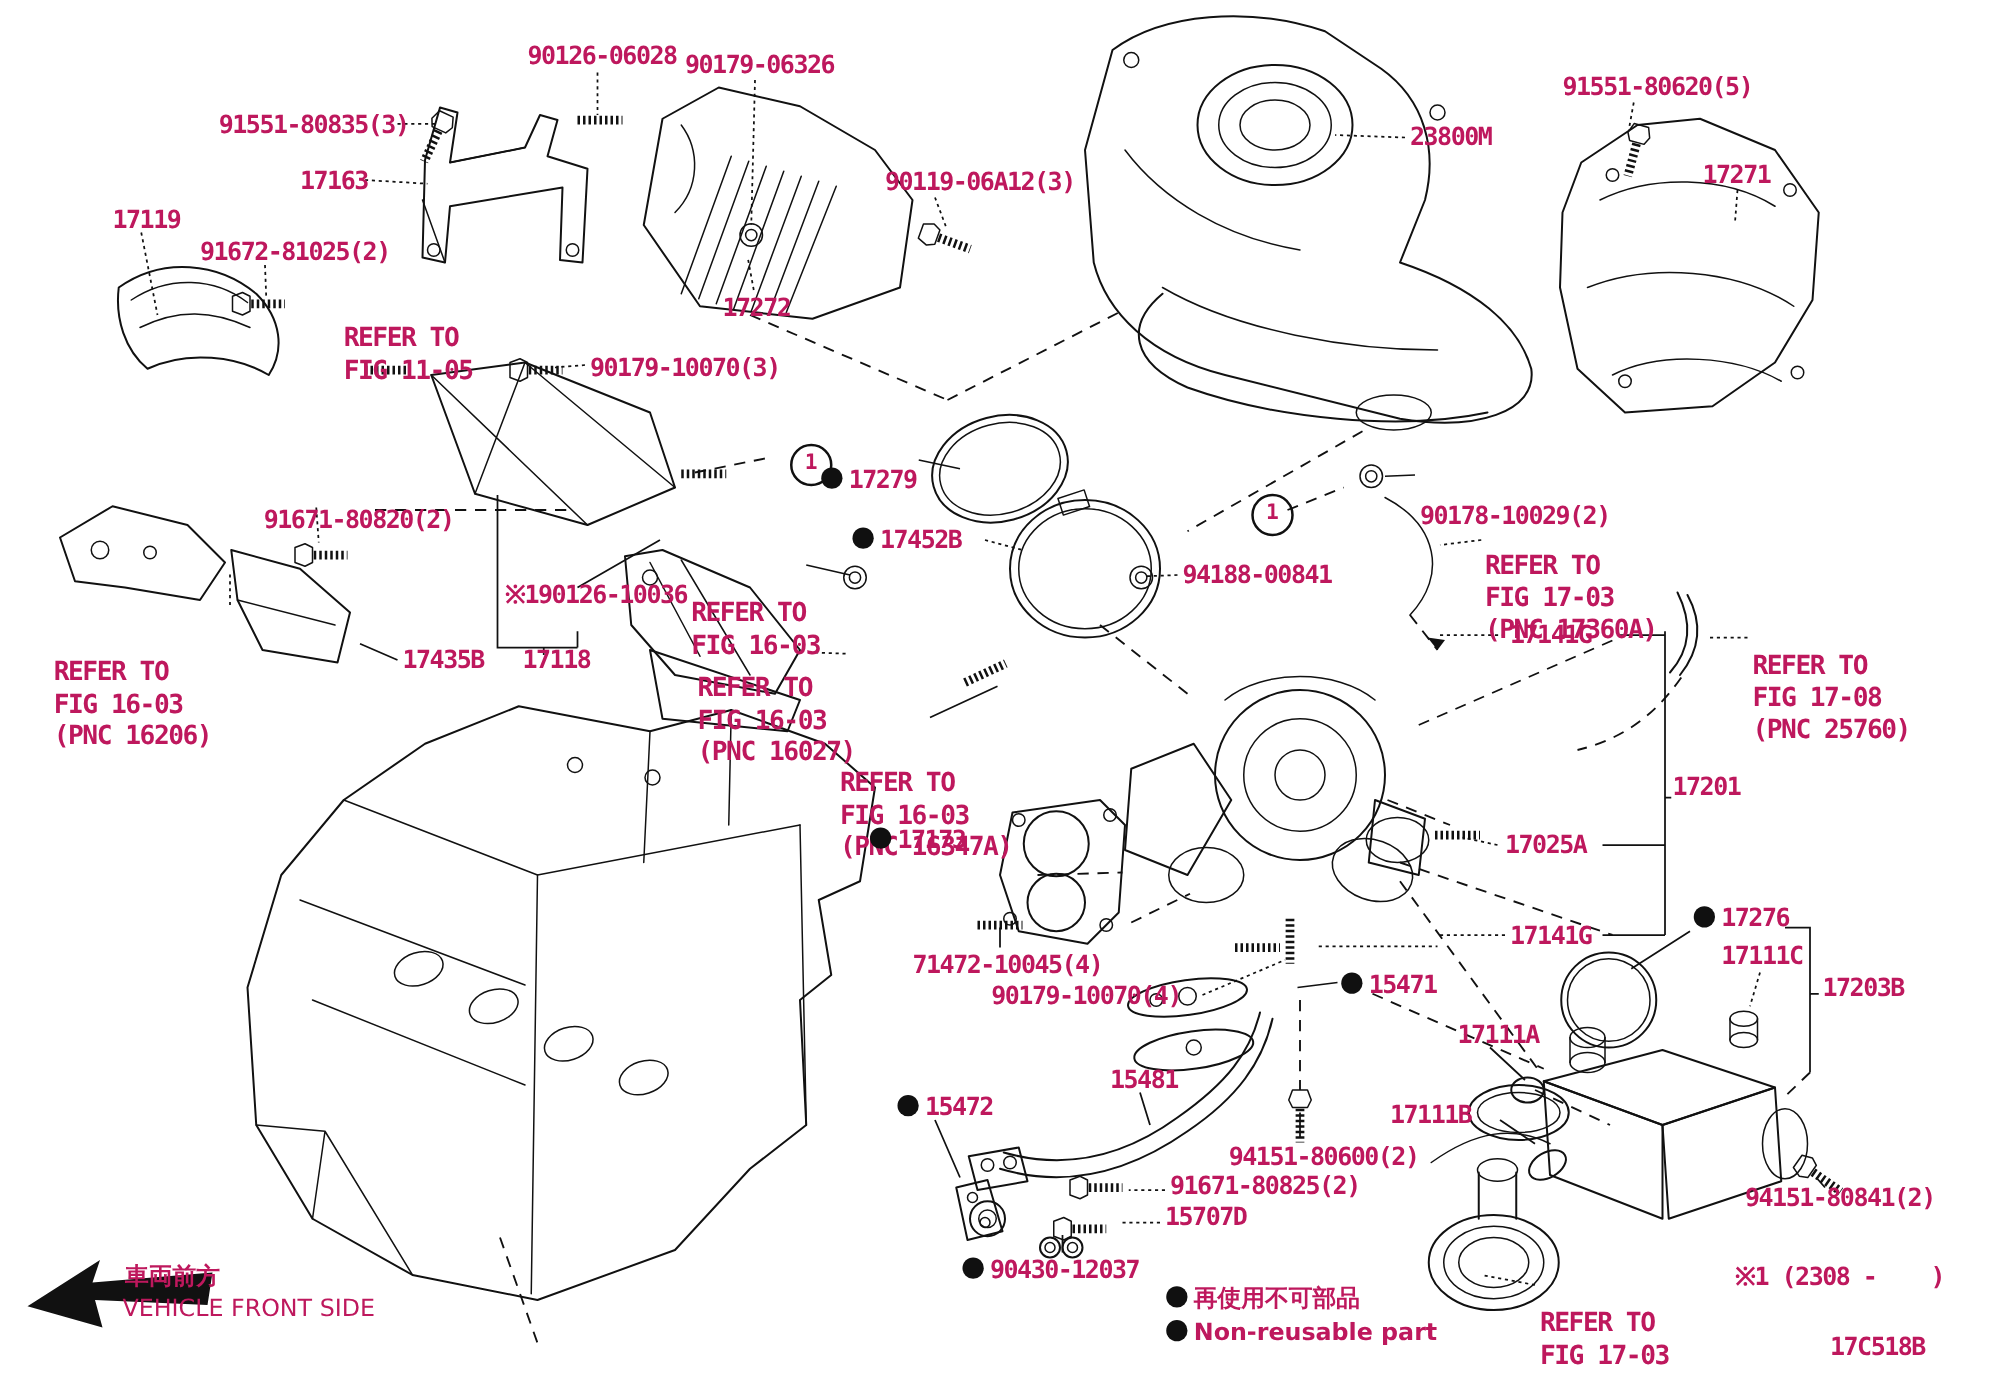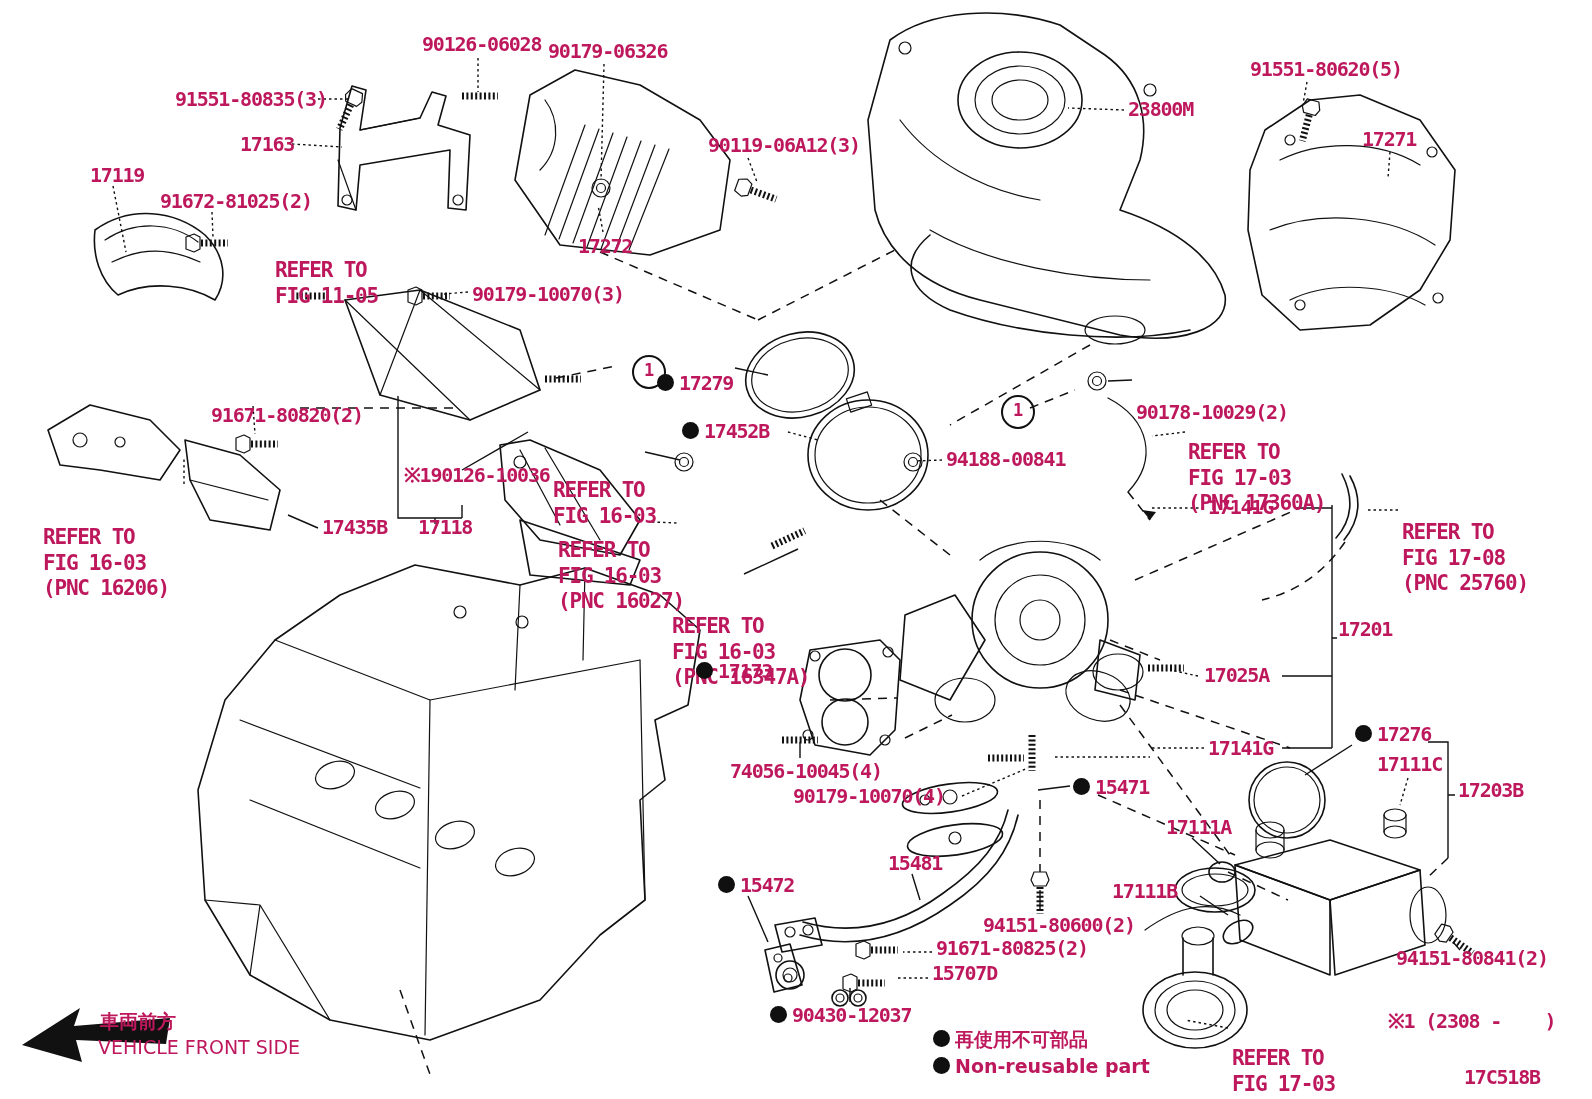--- a/index.html
+++ b/index.html
@@ -293,21 +293,21 @@
       <div class="lbl small" style="left: 1402px; top: 482px;"><span>REFER TO
 FIG 17-08
 (PNC 25760)</span></div>
       <div class="lbl" style="left: 1338px; top: 618px;"><span>17201</span></div>
       <div class="lbl" style="left: 696px; top: 660px;"><span class="dot"></span><span>17173</span></div>
       <div class="lbl" style="left: 1204px; top: 664px;"><span>17025A</span></div>
       <div class="lbl" style="left: 1208px; top: 737px;"><span>17141G</span></div>
       <div class="lbl" style="left: 1355px; top: 723px;"><span class="dot"></span><span>17276</span></div>
       <div class="lbl" style="left: 1377px; top: 753px;"><span>17111C</span></div>
       <div class="lbl" style="left: 1458px; top: 779px;"><span>17203B</span></div>
-      <div class="lbl" style="left: 730px; top: 760px;"><span>74056-10045(4)</span></div>
+      <div class="lbl" style="left: 730px; top: 760px;"><span>71472-10045(4)</span></div>
       <div class="lbl" style="left: 793px; top: 785px;"><span>90179-10070(4)</span></div>
       <div class="lbl" style="left: 1073px; top: 776px;"><span class="dot"></span><span>15471</span></div>
       <div class="lbl" style="left: 1166px; top: 816px;"><span>17111A</span></div>
       <div class="lbl" style="left: 888px; top: 852px;"><span>15481</span></div>
       <div class="lbl" style="left: 718px; top: 874px;"><span class="dot"></span><span>15472</span></div>
       <div class="lbl" style="left: 983px; top: 914px;"><span>94151-80600(2)</span></div>
       <div class="lbl" style="left: 1112px; top: 880px;"><span>17111B</span></div>
       <div class="lbl" style="left: 936px; top: 937px;"><span>91671-80825(2)</span></div>
       <div class="lbl" style="left: 932px; top: 962px;"><span>15707D</span></div>
       <div class="lbl" style="left: 770px; top: 1004px;"><span class="dot"></span><span>90430-12037</span></div>

